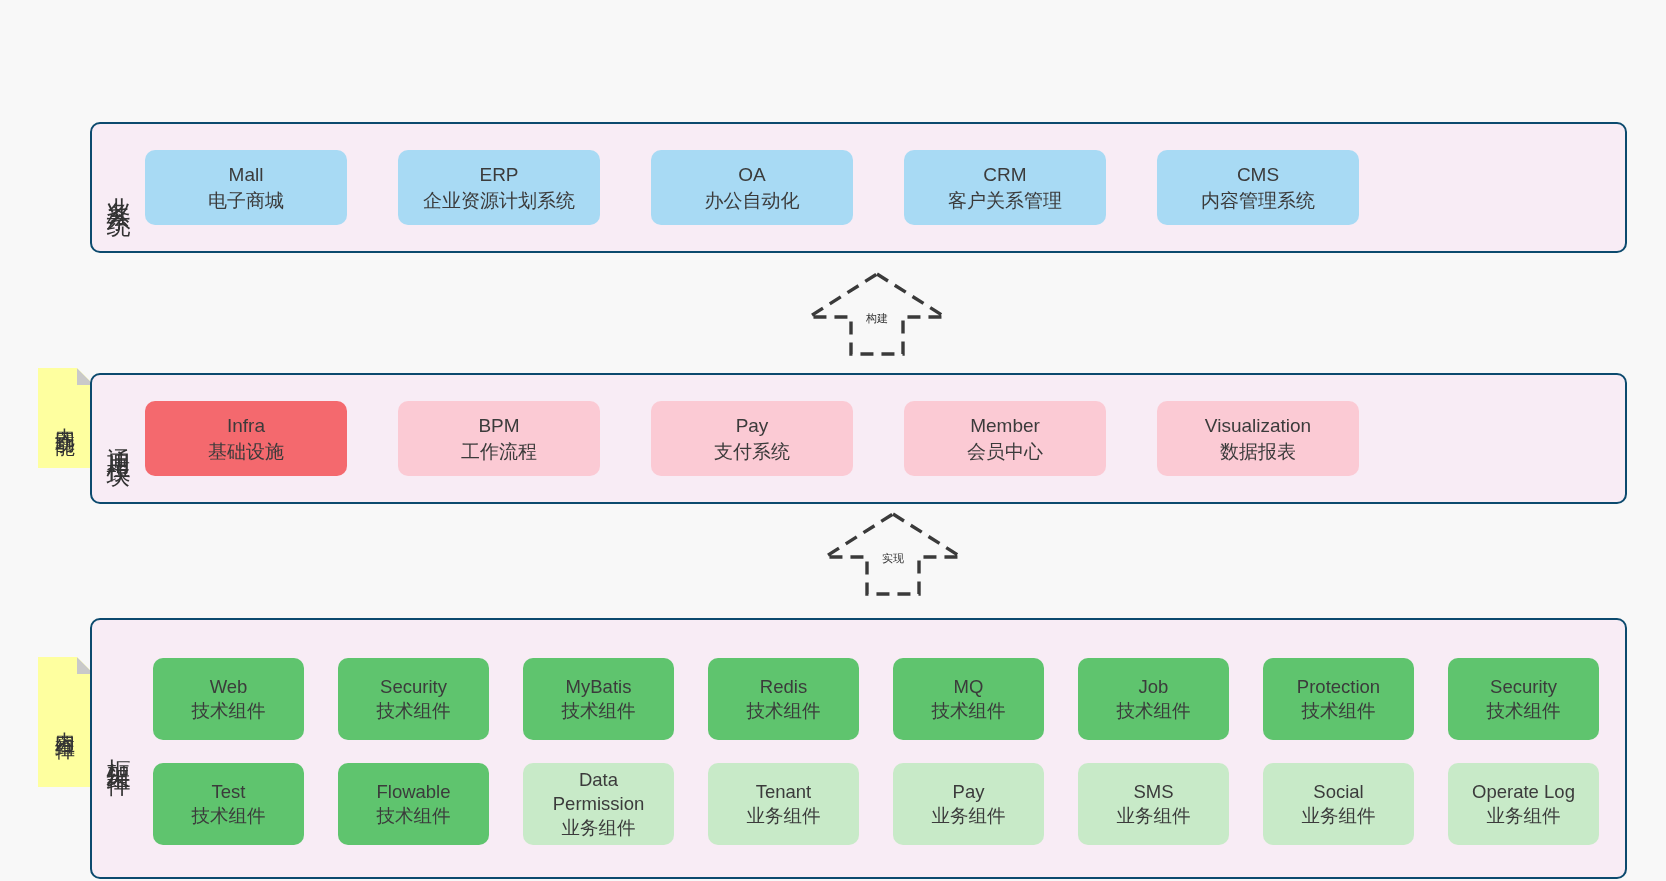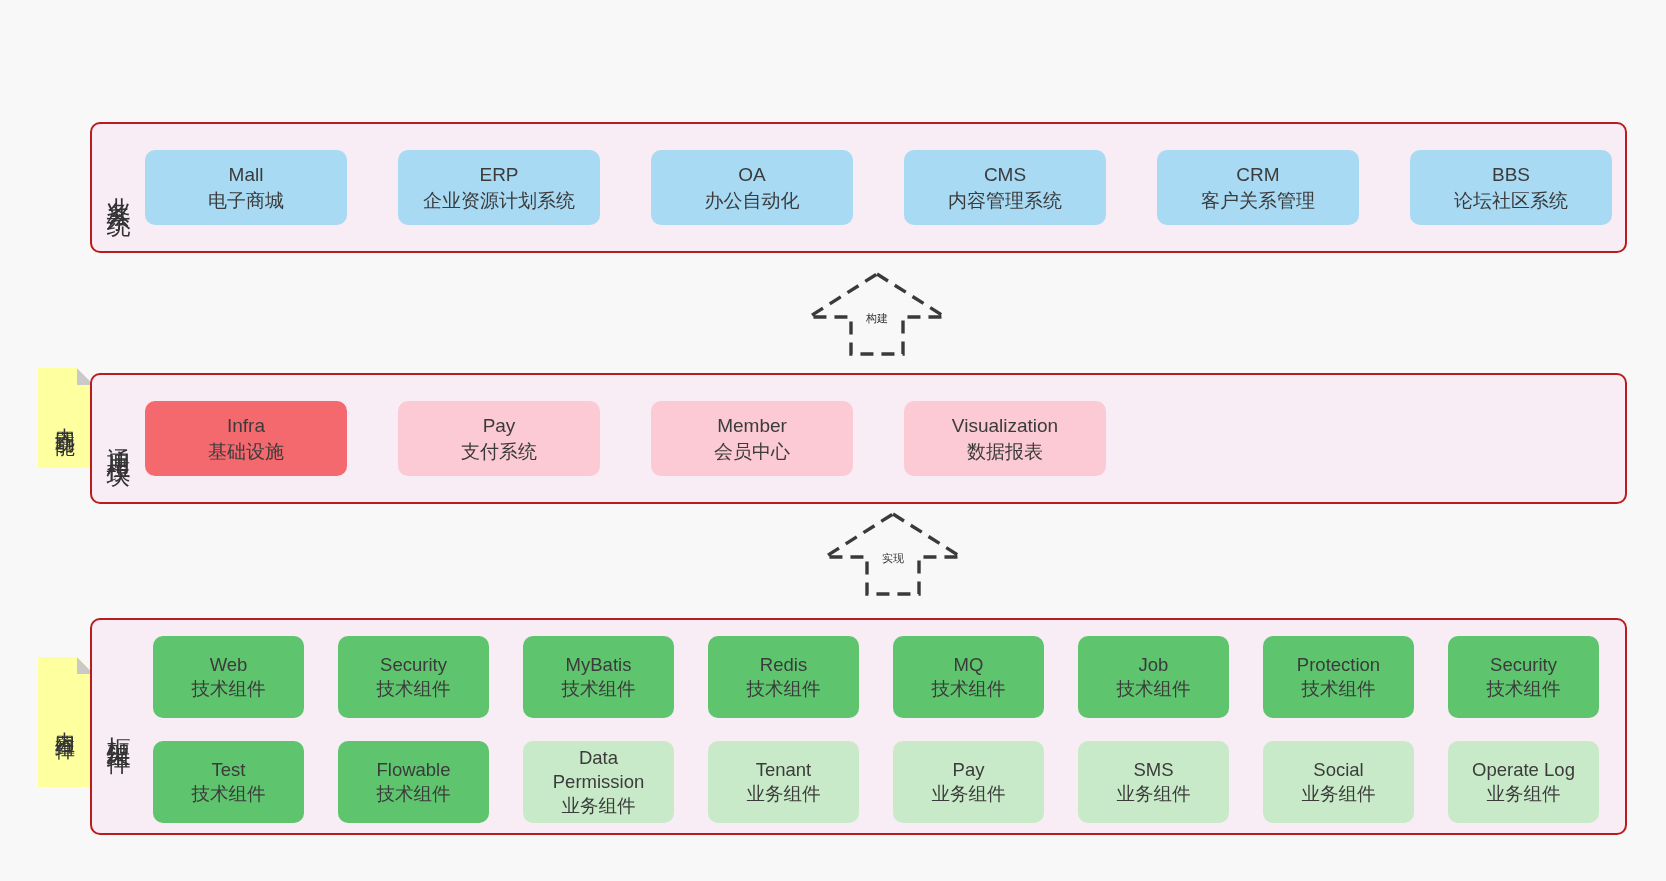--- a/index.html
+++ b/index.html
@@ -1,25 +1,25 @@
 <!DOCTYPE html>
 <html><head>
 <meta charset="utf-8">
 <style>
   html,body { margin:0; padding:0; background:#f8f8f8;
     font-family:"Liberation Sans","DejaVu Sans",sans-serif; }
   .stage { position:relative; width:1666px; height:881px; overflow:hidden; background:#f8f8f8; }
 
   
   .layer { position:absolute; left:90px; width:1537px; box-sizing:border-box;
-    background:#f8ecf5; border:2px solid #b91c1c; border-radius:10px;
+    background:#f8ecf5; border:2px solid #0c4a6e; border-radius:10px;
     display:flex; z-index:2; }
   #layer-business   { top:122px; height:131px; }
   #layer-modules    { top:373px; height:131px; }
-  #layer-components { top:618px; height:217px; }
+  #layer-components { top:618px; height:261px; }
 
   .vzone { flex:0 0 53px; display:flex; align-items:center; justify-content:center; }
   .vtext { writing-mode:vertical-rl; text-orientation:upright;
     font-size:24px; letter-spacing:5px; color:#333; }
 
   .row6 { flex:1; display:flex; align-items:center; gap:51px; padding-right:13px; }
   .grid8 { flex:1; display:flex; flex-direction:column; justify-content:center;
     gap:23px; padding:6px 26px 0 8px; }
   .row8 { display:flex; gap:34px; }
 
@@ -75,30 +75,26 @@
       </div>
       <div class="bx bx6 blue">
         <span>ERP</span>
         <span>企业资源计划系统</span>
       </div>
       <div class="bx bx6 blue">
         <span>OA</span>
         <span>办公自动化</span>
       </div>
       <div class="bx bx6 blue">
+        <span>CRM</span>
+        <span>客户关系管理</span>
+      </div>
+      <div class="bx bx6 blue">
         <span>CMS</span>
         <span>内容管理系统</span>
-      </div>
-      <div class="bx bx6 blue">
-        <span>CRM</span>
-        <span>客户关系管理</span>
-      </div>
-      <div class="bx bx6 blue">
-        <span>BBS</span>
-        <span>论坛社区系统</span>
       </div>
     </div>
   </section>
 
   <div class="arrow" style="left:806px; top:271px;">
     <svg width="142" height="86" viewBox="0 0 142 86">
       <polygon points="71,3 139,46 97,46 97,83 45,83 45,46 3,46" fill="none" stroke="#3a3a3a" stroke-width="3.4" stroke-dasharray="13 8" stroke-linejoin="miter"></polygon>
     </svg>
     <div class="arrow-label">
       <span>构建</span>
@@ -108,20 +104,24 @@
   <section class="layer" id="layer-modules">
     <div class="vzone">
       <span class="vtext">通用模块</span>
     </div>
     <div class="row6">
       <div class="bx bx6 red">
         <span>Infra</span>
         <span>基础设施</span>
       </div>
       <div class="bx bx6 pink">
+        <span>BPM</span>
+        <span>工作流程</span>
+      </div>
+      <div class="bx bx6 pink">
         <span>Pay</span>
         <span>支付系统</span>
       </div>
       <div class="bx bx6 pink">
         <span>Member</span>
         <span>会员中心</span>
       </div>
       <div class="bx bx6 pink">
         <span>Visualization</span>
         <span>数据报表</span>

